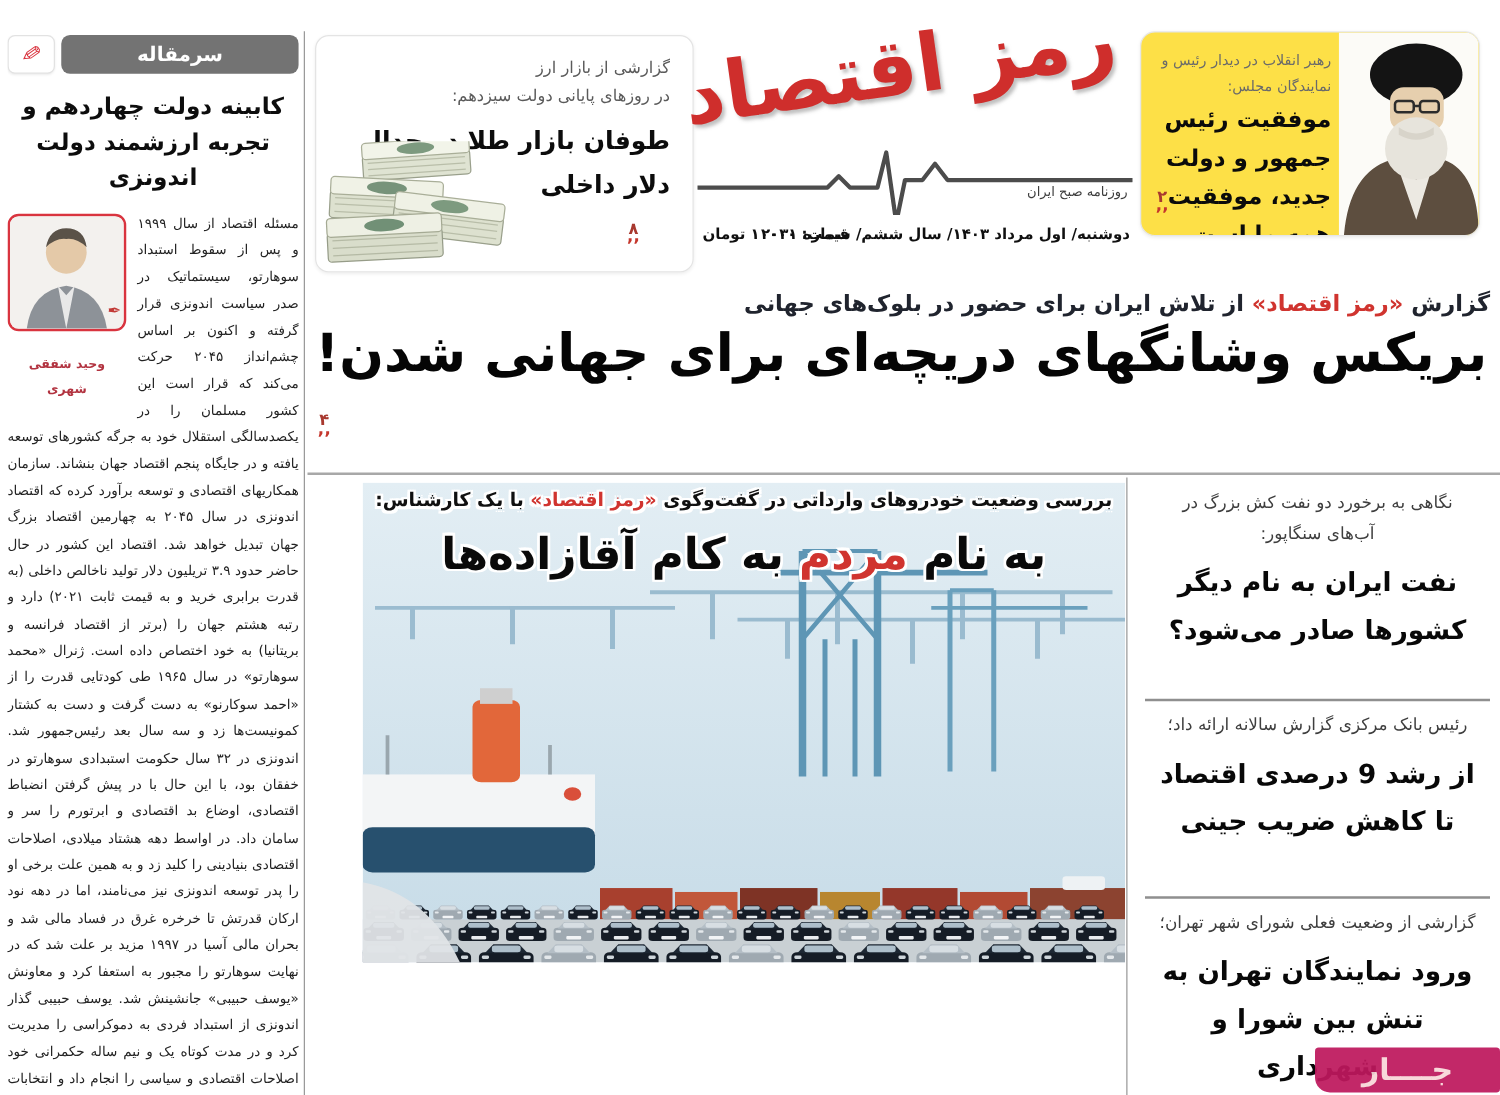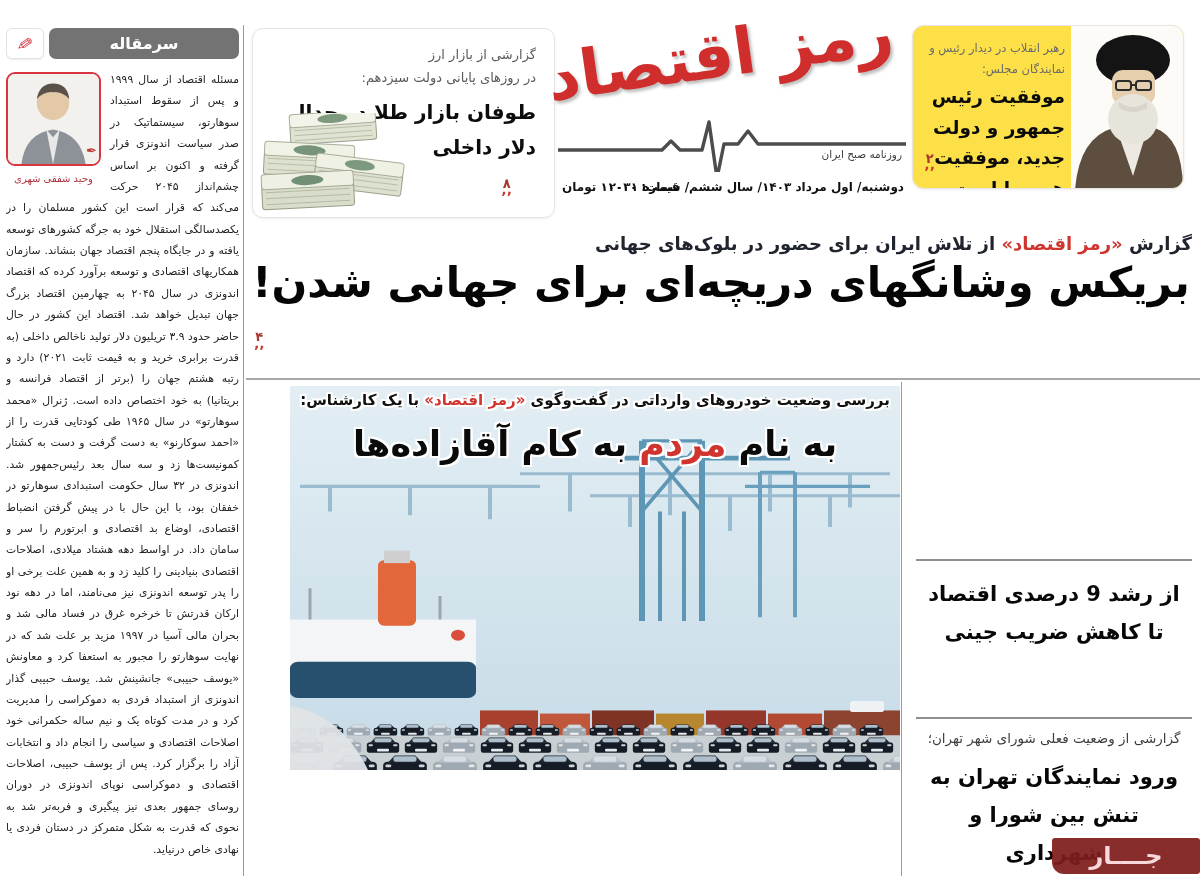--- a/index.html
+++ b/index.html
@@ -25,21 +25,21 @@
                   font-size:19px; box-shadow:0 1px 2px rgba(0,0,0,.08); }
   .ed-pencilbox span { display:inline-block; transform:scaleX(-1) rotate(-10deg); }
   .ed-headline { margin-top:13px; font-size:18.5px; font-weight:bold; line-height:1.55;
                  text-align:center; color:#0d0d0d; }
   .ed-body { margin-top:10px; font-size:10.8px; line-height:1.98; text-align:justify; color:#232323; }
   .ed-figure { float:left; width:95px; margin:3px 9px 4px 0; text-align:center; }
   .ed-photo { position:relative; height:94px; border:2px solid #d9343f; border-radius:9px;
               background:#f6f5f2; overflow:hidden; }
   .ed-photo svg { width:100%; height:100%; display:block; }
   .ed-pen { position:absolute; right:2px; bottom:0; color:#c23a36; font-size:13px; }
-  .ed-caption { margin-top:3px; font-size:10px; font-weight:normal; color:#b23340; }
+  .ed-caption { margin-top:17px; font-size:10px; font-weight:bold; color:#b23340; }
 
   
   .gold-box { position:absolute; left:252px; top:28px; width:303px; height:190px;
               border:1px solid #e4e4e4; border-radius:11px; box-shadow:0 1px 3px rgba(0,0,0,.07); }
   .gold-kicker { position:absolute; top:14px; right:18px; text-align:right; color:#5a5a5a;
                  font-size:13px; line-height:1.8; }
   .gold-headline { position:absolute; top:66px; right:18px; width:250px; text-align:right;
                    font-size:20px; font-weight:bold; color:#0c0c0c; line-height:1.75; }
   .gold-img { position:absolute; left:6px; bottom:6px; width:152px; height:98px; }
   .gold-img svg { width:100%; height:100%; }
@@ -96,21 +96,21 @@
   
   .rc-box { position:absolute; left:912px; width:284px; text-align:center; }
   .rc-kicker { font-size:13.5px; color:#3e3e3e; line-height:1.85; padding:0 14px; }
   .rc-headline { margin-top:8px; font-size:21px; font-weight:800; color:#080808; line-height:1.8;
                  padding:0 6px; }
   .rc1 { top:390px; height:168px; }
   .rc2 { top:568px; height:148px; }
   .rc3 { top:726px; height:150px; }
 
   .watermark { position:absolute; left:1052px; top:838px; width:148px; height:36px;
-               background:#7f1d1d; border-radius:3px 3px 3px 12px; opacity:.93; z-index:6;
+               background:#be185d; border-radius:3px 3px 3px 12px; opacity:.93; z-index:6;
                display:flex; align-items:center; justify-content:center;
                color:#f8d6d8; font-size:24px; font-weight:bold; letter-spacing:1px; }
 </style>
 </head>
 <body>
 
 <div class="page">
 
   <div class="vdiv-left"></div>
   <div class="vdiv-right"></div>
@@ -118,20 +118,21 @@
   <div class="hdiv-r1"></div>
   <div class="hdiv-r2"></div>
 
   <aside class="editorial">
     <div class="ed-bar">
       <div class="ed-banner">سرمقاله</div>
       <div class="ed-pencilbox">
           <span>✎</span>
         </div>
     </div>
+    <h2 class="ed-headline">کابینه دولت چهاردهم و تجربه ارزشمند دولت اندونزی</h2>
     <div class="ed-body">
       <figure class="ed-figure">
         <div class="ed-photo">
           <svg viewBox="0 0 95 94" preserveAspectRatio="none">
             <rect width="95" height="94" fill="#f3f1ee"></rect>
             <ellipse cx="47" cy="30" rx="17" ry="18" fill="#e4c9a8"></ellipse>
             <path d="M30 26 Q33 10 47 10 Q62 10 64 26 Q56 18 47 19 Q38 18 30 26 Z" fill="#5a5248"></path>
             <path d="M14 94 Q18 62 47 58 Q76 62 81 94 Z" fill="#8d9298"></path>
             <path d="M40 58 L47 66 L54 58 L47 94 Z" fill="#e8e8e8"></path>
           </svg>
@@ -379,22 +380,28 @@
       <path d="M0 408 Q52 420 78 490 L0 490 Z" fill="#e0e4e7" opacity="0.95"></path>
     </svg>
     <figcaption class="ps-kicker outline">
       <span>بررسی وضعیت خودروهای وارداتی در گفت‌وگوی </span><span class="brand">«رمز اقتصاد»</span><span> با یک کارشناس:</span>
     </figcaption>
     <div class="ps-headline outline">
       <span>به نام </span><span class="red">مردم</span><span> به کام آقازاده‌ها</span>
     </div>
   </figure>
 
+  <article class="rc-box rc1">
+    <div class="rc-kicker">نگاهی به برخورد دو نفت کش بزرگ در آب‌های سنگاپور:</div>
+    <h3 class="rc-headline">نفت ایران به نام دیگر کشورها صادر می‌شود؟</h3>
+
+  </article>
 
   <article class="rc-box rc2">
+    <div class="rc-kicker">رئیس بانک مرکزی گزارش سالانه ارائه داد؛</div>
     <h3 class="rc-headline">از رشد 9 درصدی اقتصاد تا کاهش ضریب جینی</h3>
 
   </article>
 
   <article class="rc-box rc3">
     <div class="rc-kicker">گزارشی از وضعیت فعلی شورای شهر تهران؛</div>
     <h3 class="rc-headline">ورود نمایندگان تهران به تنش بین شورا و شهرداری</h3>
 
   </article>
 

